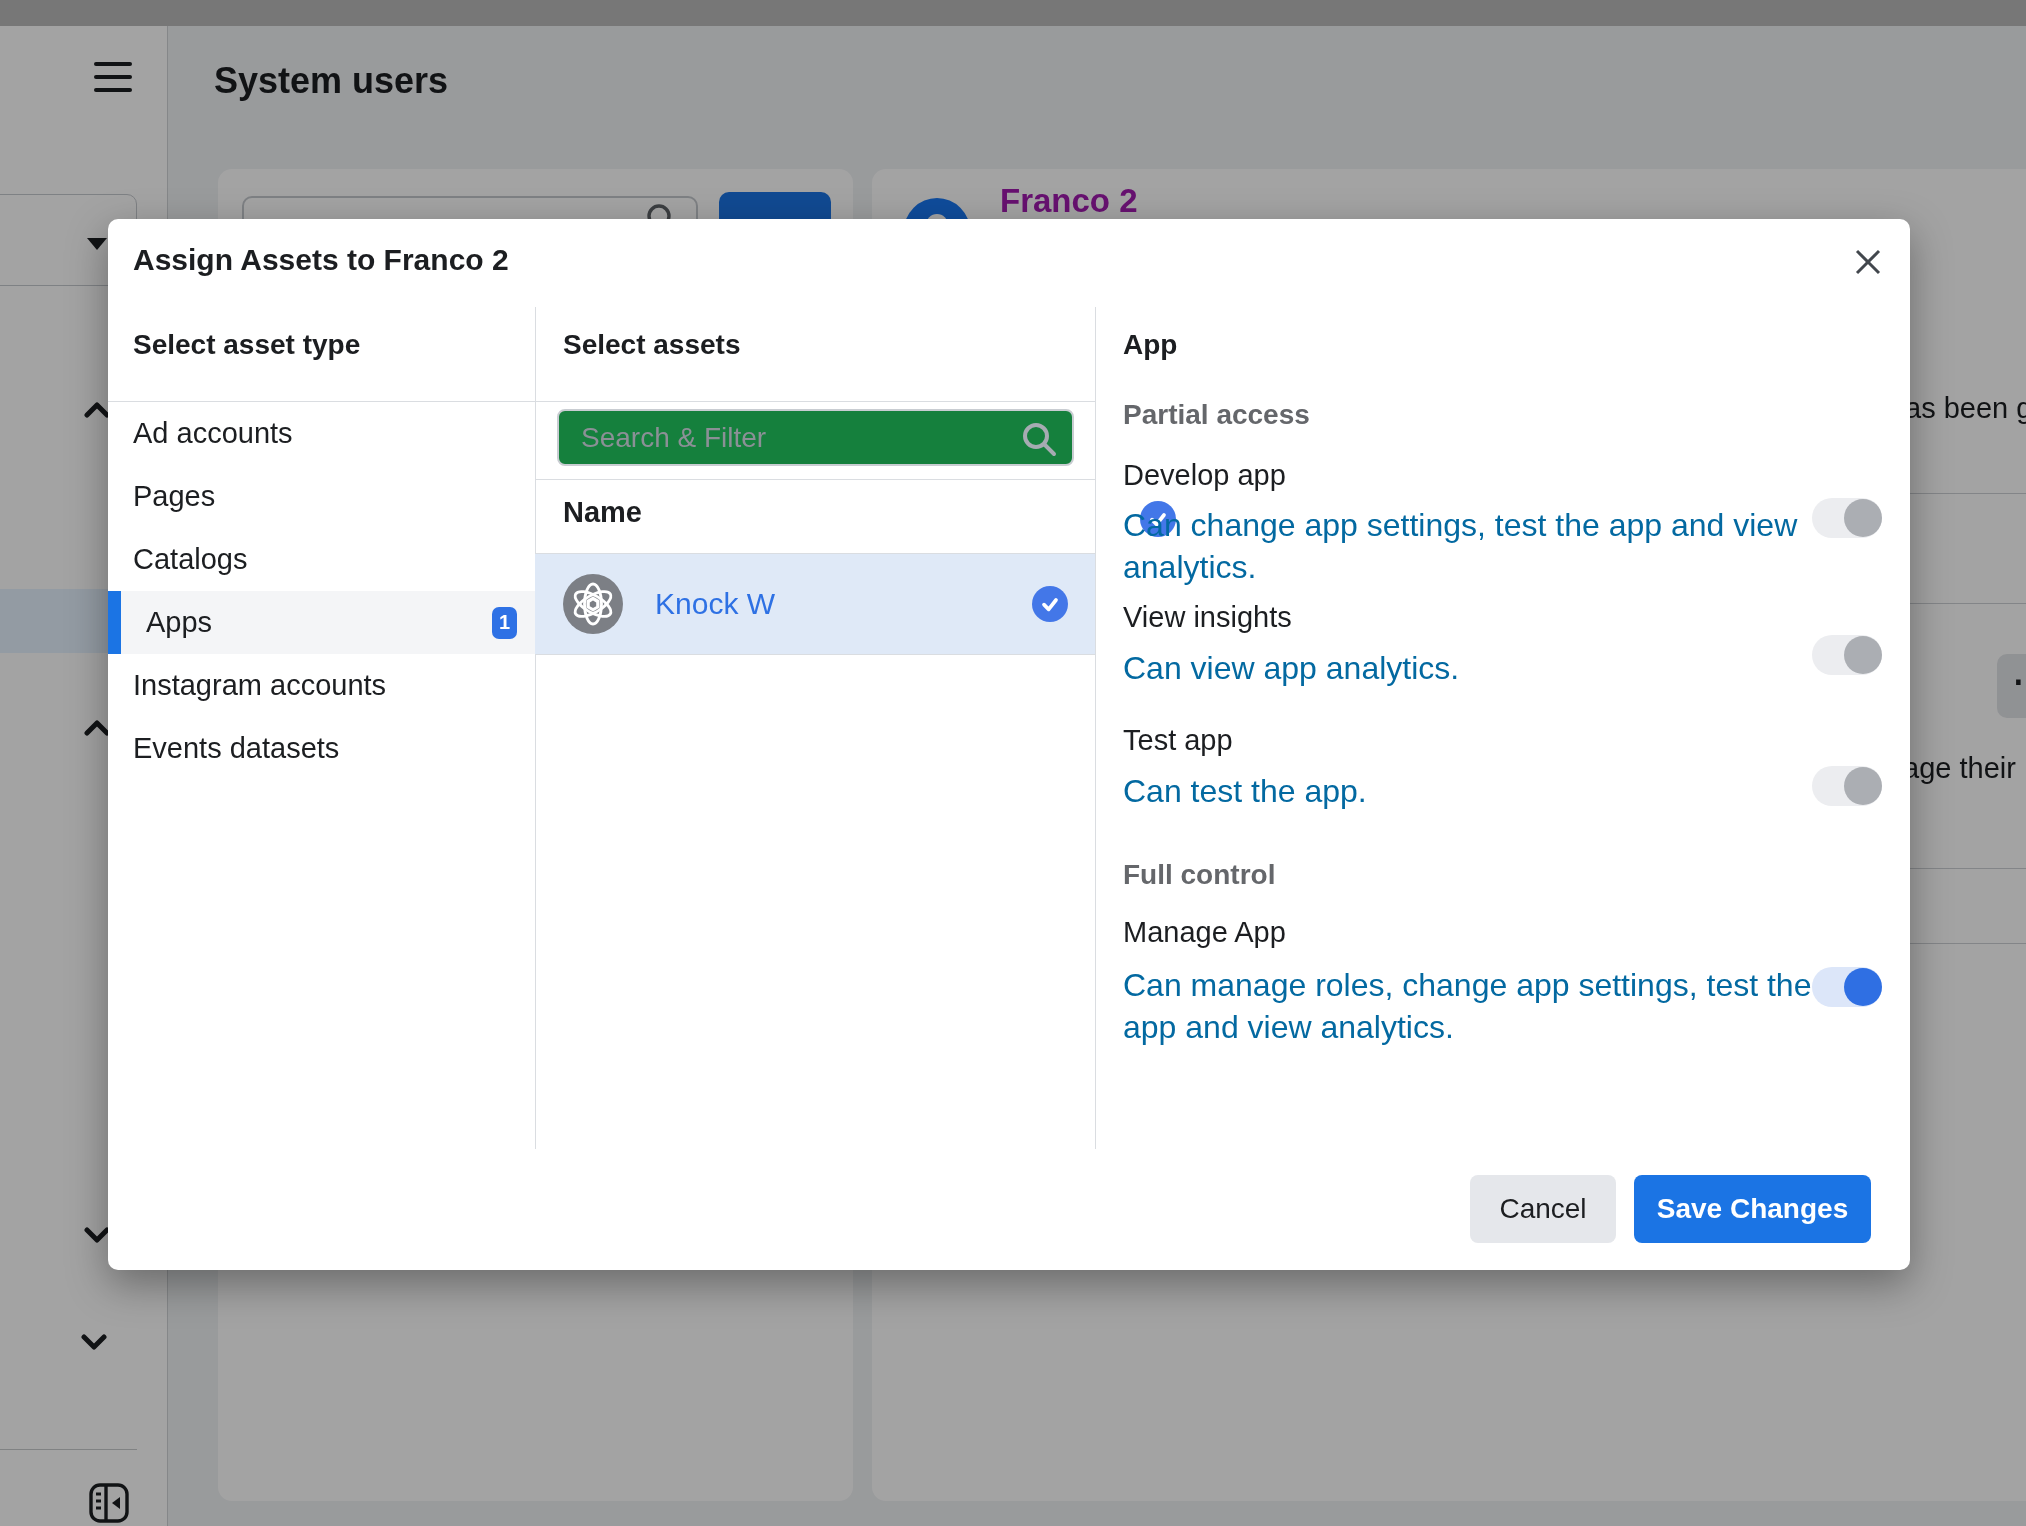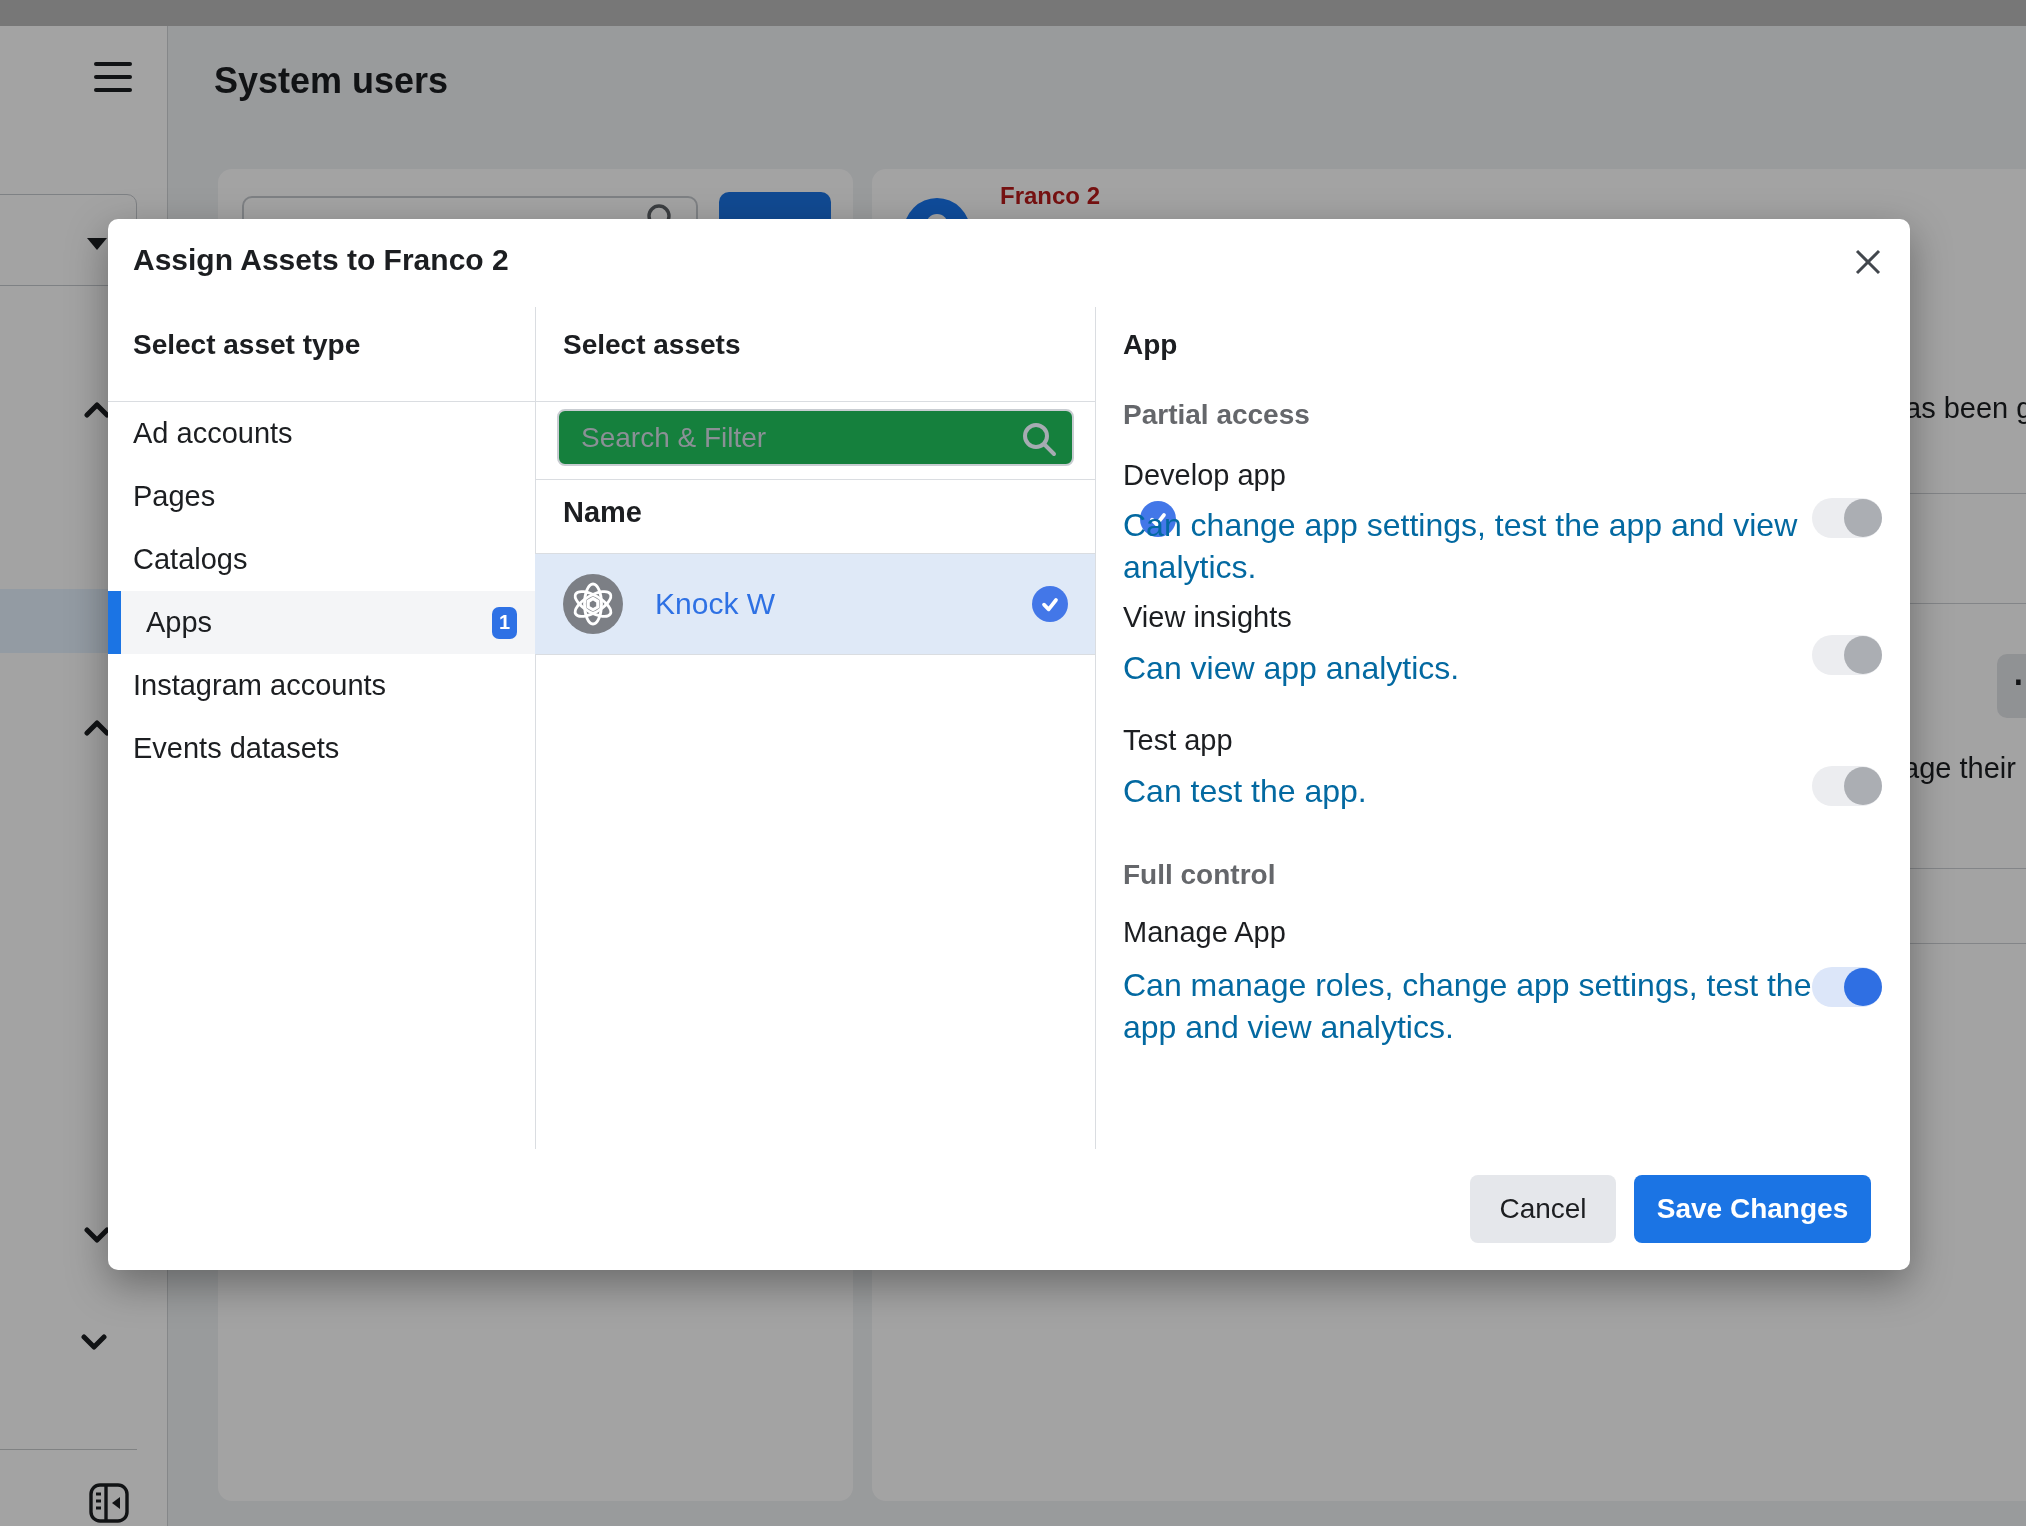--- a/index.html
+++ b/index.html
@@ -20,21 +20,21 @@
   .bg-title{position:absolute;left:214px;top:34px;font-size:36px;font-weight:700;color:#1c1e21;}
   .bg-card{position:absolute;top:143px;background:#fff;border-radius:14px;}
   .bg-card.left{left:218px;width:635px;height:1332px;}
   .bg-card.right{left:872px;width:1200px;height:1332px;}
   .bg-search{position:absolute;left:242px;top:170px;width:456px;height:56px;background:#fff;border:2px solid #c6cacf;border-radius:10px;}
   .bg-search-ic{position:absolute;left:645px;top:176px;}
   .bg-blue-btn{position:absolute;left:719px;top:166px;width:112px;height:58px;background:#1b74e4;border-radius:10px;}
   .bg-avatar{position:absolute;left:904px;top:172px;width:66px;height:66px;border-radius:50%;background:#1877f2;overflow:hidden;}
   .bg-avatar .head{position:absolute;left:22px;top:16px;width:22px;height:22px;border-radius:50%;background:#fff;}
   .bg-avatar .body{position:absolute;left:11px;top:42px;width:44px;height:30px;border-radius:22px 22px 0 0;background:#fff;}
-  .bg-username{position:absolute;left:1000px;top:156px;font-size:24px;font-weight:700;color:#b91c1c;}
+  .bg-username{position:absolute;left:1000px;top:156px;font-size:33px;font-weight:700;color:#a21caf;}
   .bg-hr{position:absolute;left:890px;width:1136px;height:1px;background:#ced1d5;}
   .bg-frag{position:absolute;font-size:29px;color:#1c1e21;white-space:nowrap;}
   .bg-ellipsis-btn{position:absolute;left:1997px;top:628px;width:120px;height:64px;background:#e2e4e8;border-radius:10px;color:#1c1e21;font-size:44px;line-height:54px;padding-left:14px;letter-spacing:6px;}
 
   .scrim{position:absolute;inset:0;background:rgba(0,0,0,0.36);z-index:5;}
 
   
   .modal{position:absolute;left:108px;top:193px;width:1802px;height:1051px;background:#fff;border-radius:10px;box-shadow:0 14px 40px rgba(0,0,0,0.35);z-index:10;}
   .modal-title{position:absolute;left:25px;top:24px;font-size:30px;font-weight:700;color:#1c1e21;}
   .close-btn{position:absolute;left:1742px;top:26px;width:36px;height:36px;cursor:pointer;background:none;border:none;padding:0;}

